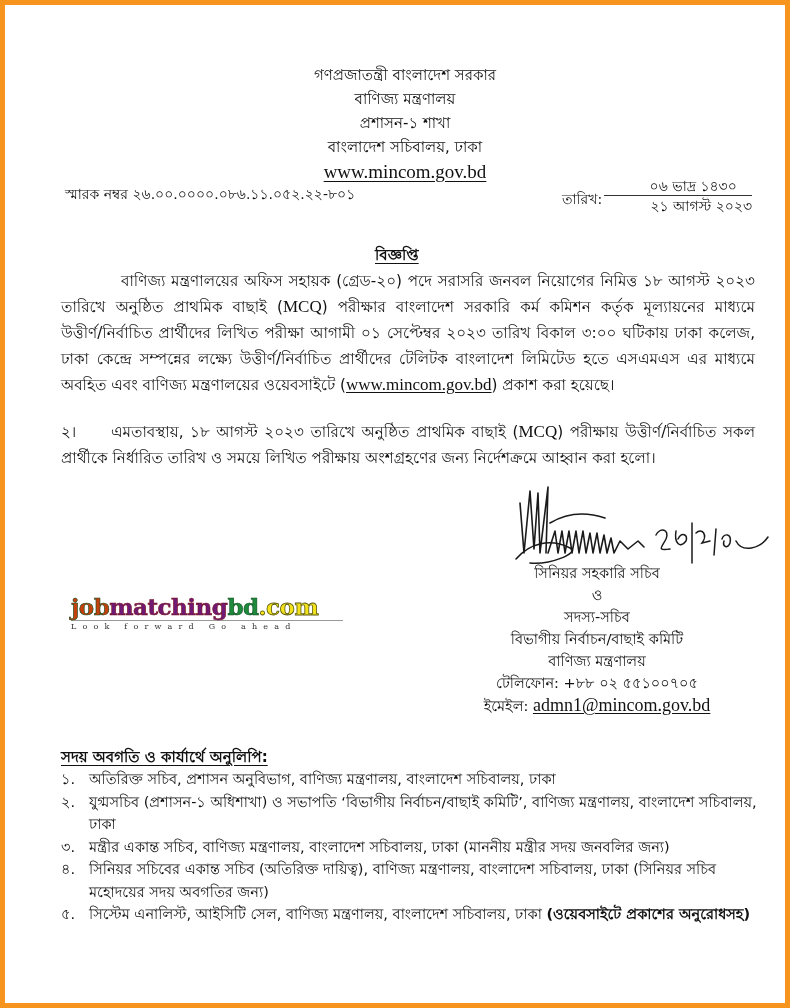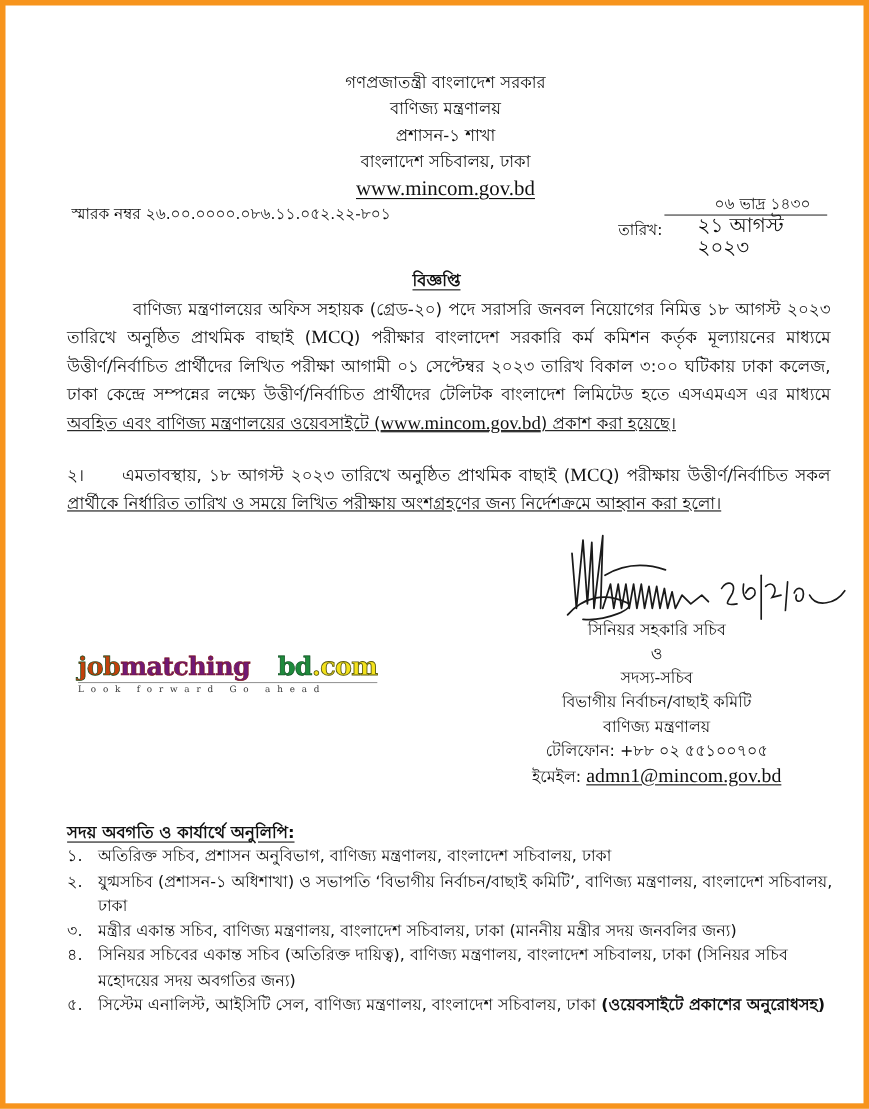--- a/index.html
+++ b/index.html
@@ -68,21 +68,21 @@
     .date-top {
       font-size: 14px;
       line-height: 18px;
       padding-left: 30px;
       border-bottom: 1px solid #333;
       width: 100%;
       text-align: center;
       box-sizing: border-box;
     }
     .date-bottom {
-      font-size: 18px;
+      font-size: 14px;
       line-height: 20px;
       padding-left: 30px;
     }
     .notice-title {
       left: 370px;
       top: 238px;
       width: 60px;
       text-align: left;
       font-size: 15px;
       font-weight: bold;
@@ -90,21 +90,21 @@
       text-underline-offset: 3px;
     }
     .para {
       left: 56px;
       width: 694px;
       font-size: 15.2px;
       line-height: 26px;
       text-align: justify;
     }
     .para .ln { display: block; white-space: nowrap; text-align-last: justify; }
-    .para .ln.last { text-align-last: left; text-decoration: underline; }
+    .para .ln.last { text-align-last: left; }
     .para .indent { padding-left: 60px; }
     .latin {
       font-family: "Liberation Serif", serif;
       font-size: 17px;
     }
     .u {
       text-decoration: underline;
       text-underline-offset: 2px;
     }
     .para2-num {
@@ -144,21 +144,21 @@
     .logo-main {
       font-family: "DejaVu Serif", serif;
       font-weight: bold;
       font-size: 23px;
       line-height: 24px;
       letter-spacing: -0.5px;
       white-space: nowrap;
     }
     .logo-job { color: #c2410c; -webkit-text-stroke: 0.6px #0d4a1e; }
     .logo-matching { color: #701a75; -webkit-text-stroke: 0.6px #7a0f14; }
-    .logo-bd { color: #1e8a3c; margin-left: 25px; -webkit-text-stroke: 0.6px #0d4a1e; }
+    .logo-bd { color: #1e8a3c; -webkit-text-stroke: 0.6px #0d4a1e; }
     .logo-com { color: #f4e21b; -webkit-text-stroke: 0.8px #5a5a10; }
     .logo-tag {
       font-family: "DejaVu Serif", serif;
       font-size: 8px;
       letter-spacing: 6.2px;
       color: #333333;
       border-top: 1px solid #999;
       padding-top: 1px;
       white-space: nowrap;
       margin-top: 1px;

